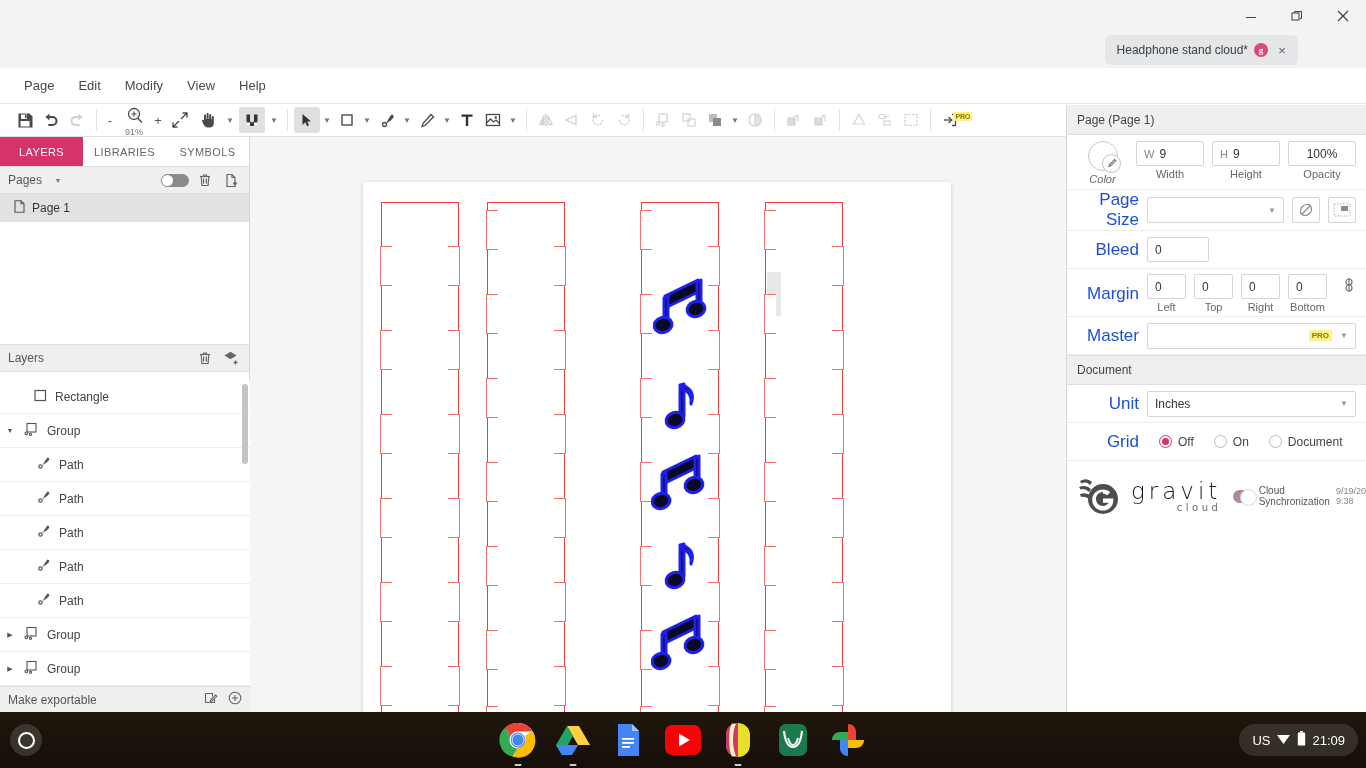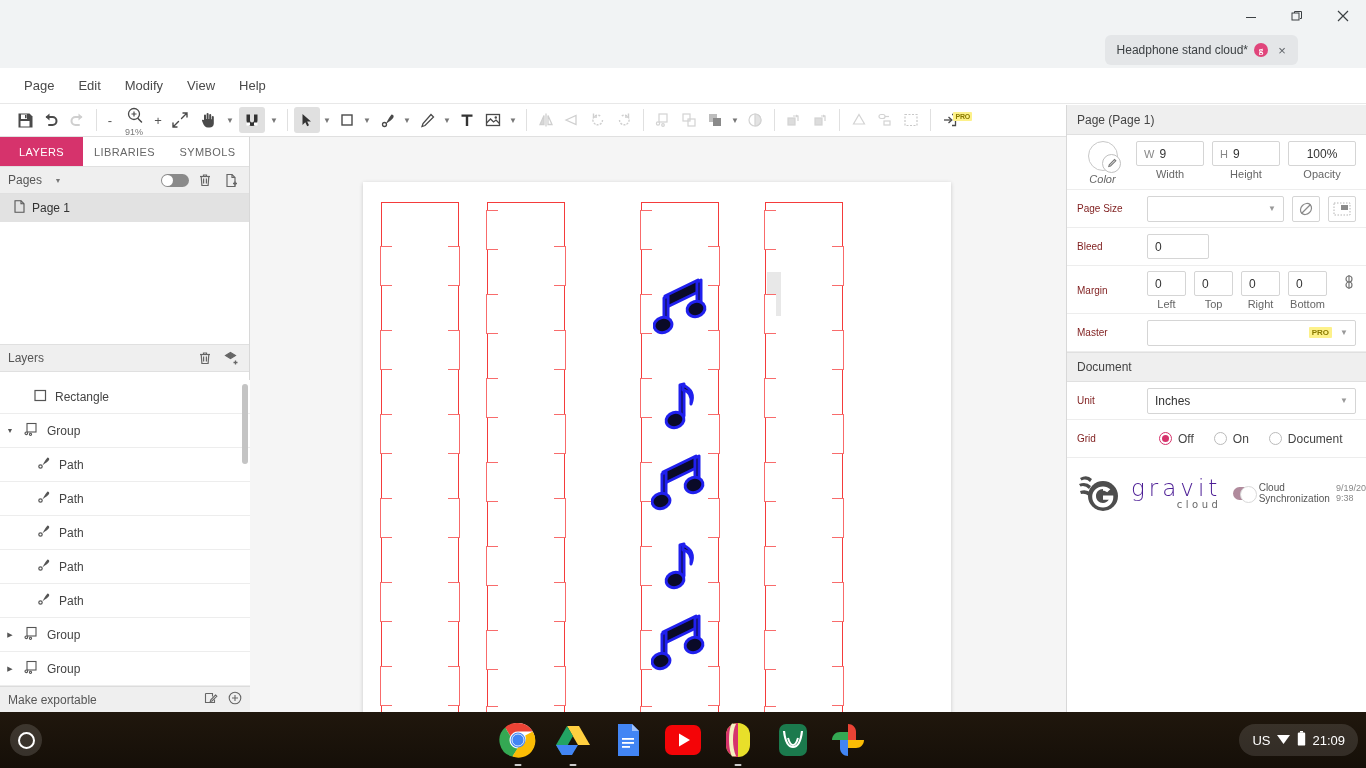--- a/index.html
+++ b/index.html
@@ -193,21 +193,21 @@
   }
   .rp-title {
     height: 30px; background: #efefef; display: flex; align-items: center;
     padding-left: 10px; font-size: 12px; color: #444;
     border-bottom: 1px solid #e0e0e0;
   }
   .rp-row {
     display: flex; align-items: center; padding: 0 10px;
     border-bottom: 1px solid #ededed; min-height: 38px; gap: 8px;
   }
-  .rp-label { font-size: 10px; color: #7f1d1d; width: 62px; flex-shrink: 0; }
+  .rp-label { font-size: 17px; color: #1d4ed8; width: 62px; flex-shrink: 0; text-align: right; }
   .inp {
     height: 25px; border: 1px solid #d5d5d5; border-radius: 2px;
     font-size: 12px; color: #333; display: flex; align-items: center;
     padding: 0 7px; background: #fff; gap: 5px;
   }
   .inp .pfx { color: #888; font-size: 11px; }
   .wh-block { display: flex; flex-direction: column; align-items: center; gap: 2px; }
   .wh-cap { font-size: 11px; color: #666; }
   .color-circ {
     width: 30px; height: 30px; border-radius: 50%; border: 1px solid #c8c8c8;
@@ -245,21 +245,21 @@
   .pro-badge-inp {
     background: #fdf18a; color: #8a7a00; font-size: 8px; font-weight: bold;
     padding: 1px 3px; border-radius: 1px; margin-left: auto;
   }
   .cloud-area {
     display: flex; align-items: center; padding: 14px 10px; gap: 12px;
   }
   .grav-logo { display: flex; align-items: center; gap: 8px; }
   .grav-word { display: flex; flex-direction: column; line-height: 1; }
   .grav-g {
-    font-size: 23px; color: #4c1d95; letter-spacing: 4px;
+    font-size: 23px; color: #0f172a; letter-spacing: 4px;
     font-family: "DejaVu Sans", sans-serif; font-weight: 300;
   }
   .grav-c {
     font-size: 10px; color: #6a6a6a; letter-spacing: 3.5px; text-align: right;
     font-family: "DejaVu Sans", sans-serif;
   }
   .sync-col { display: flex; flex-direction: row; align-items: center; gap: 3px; }
   .sync-sw {
     width: 30px; height: 13px; border-radius: 7px; background: #b08a9c; position: relative;
   }

